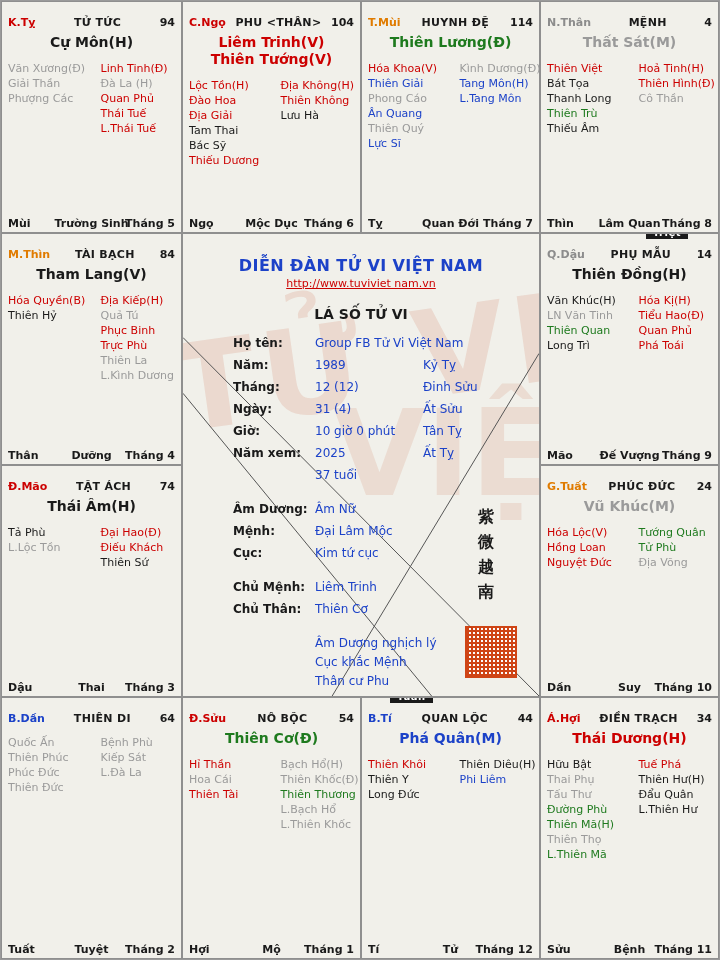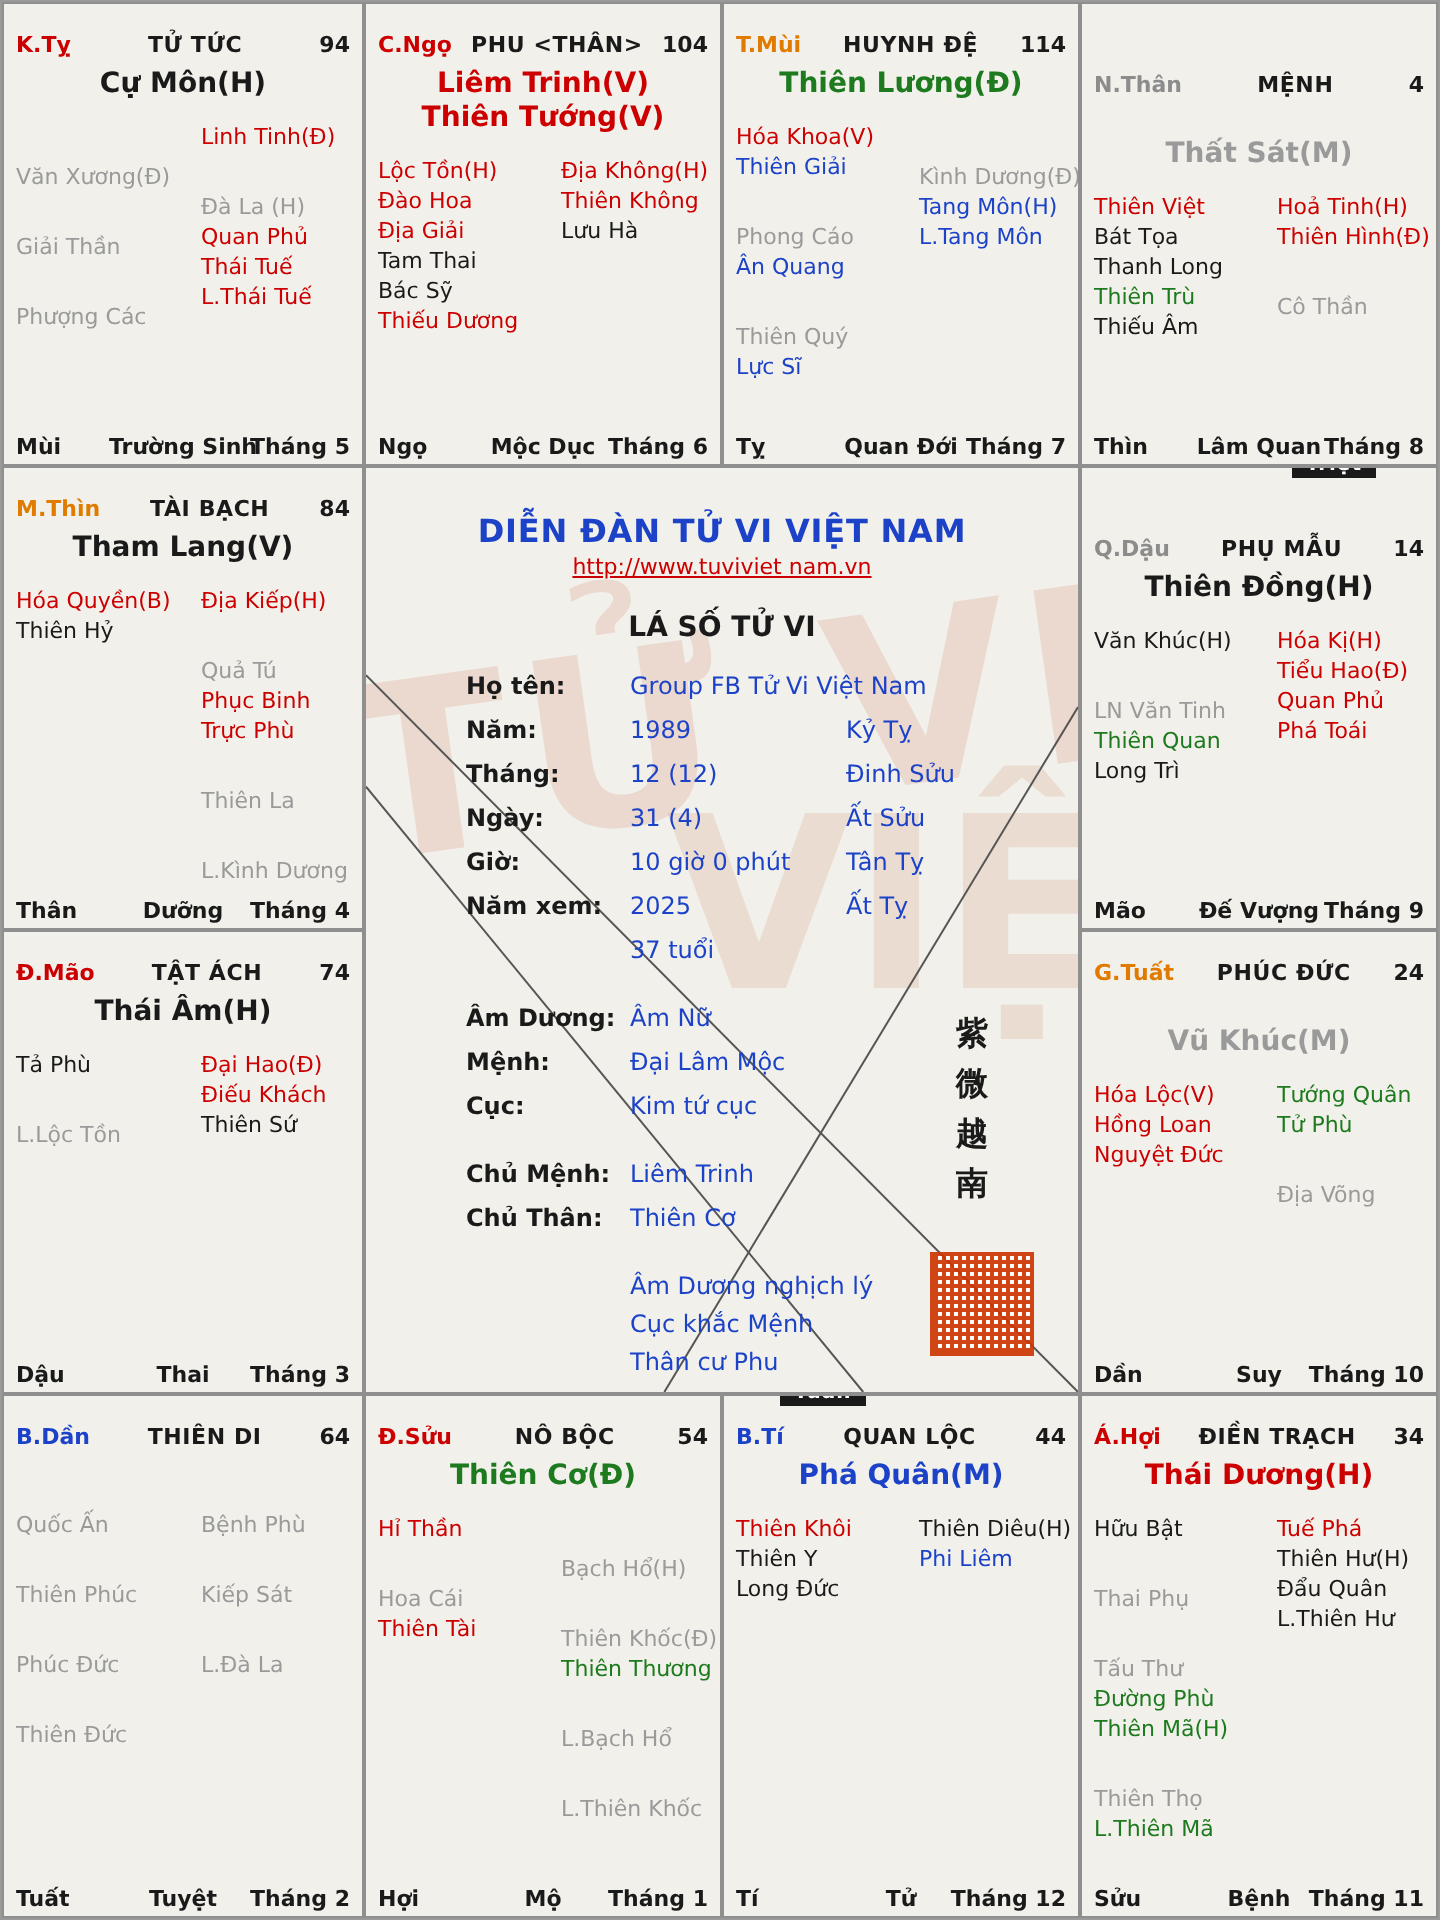--- a/index.html
+++ b/index.html
@@ -54,21 +54,21 @@
     text-align:center;
     margin-top:5px;
     line-height:17px;
   }
   .mainstars .s{
     font-size:14px;font-weight:bold;display:block;
   }
   .blue{color:#1c42c8;}
   .red{color:#cc0000;}
   .green{color:#1e7a1e;}
-  .gray{color:#9a9a9a;margin-top:20px;}
+  .gray{color:#9a9a9a;}
   .black{color:#1a1a1a;}
   .orange{color:#e07b00;}
   .cols{
     display:flex;
     gap:18px;
     margin-top:10px;
     line-height:15px;
     font-size:11px;
   }
   .col{flex:1;min-width:0;}

